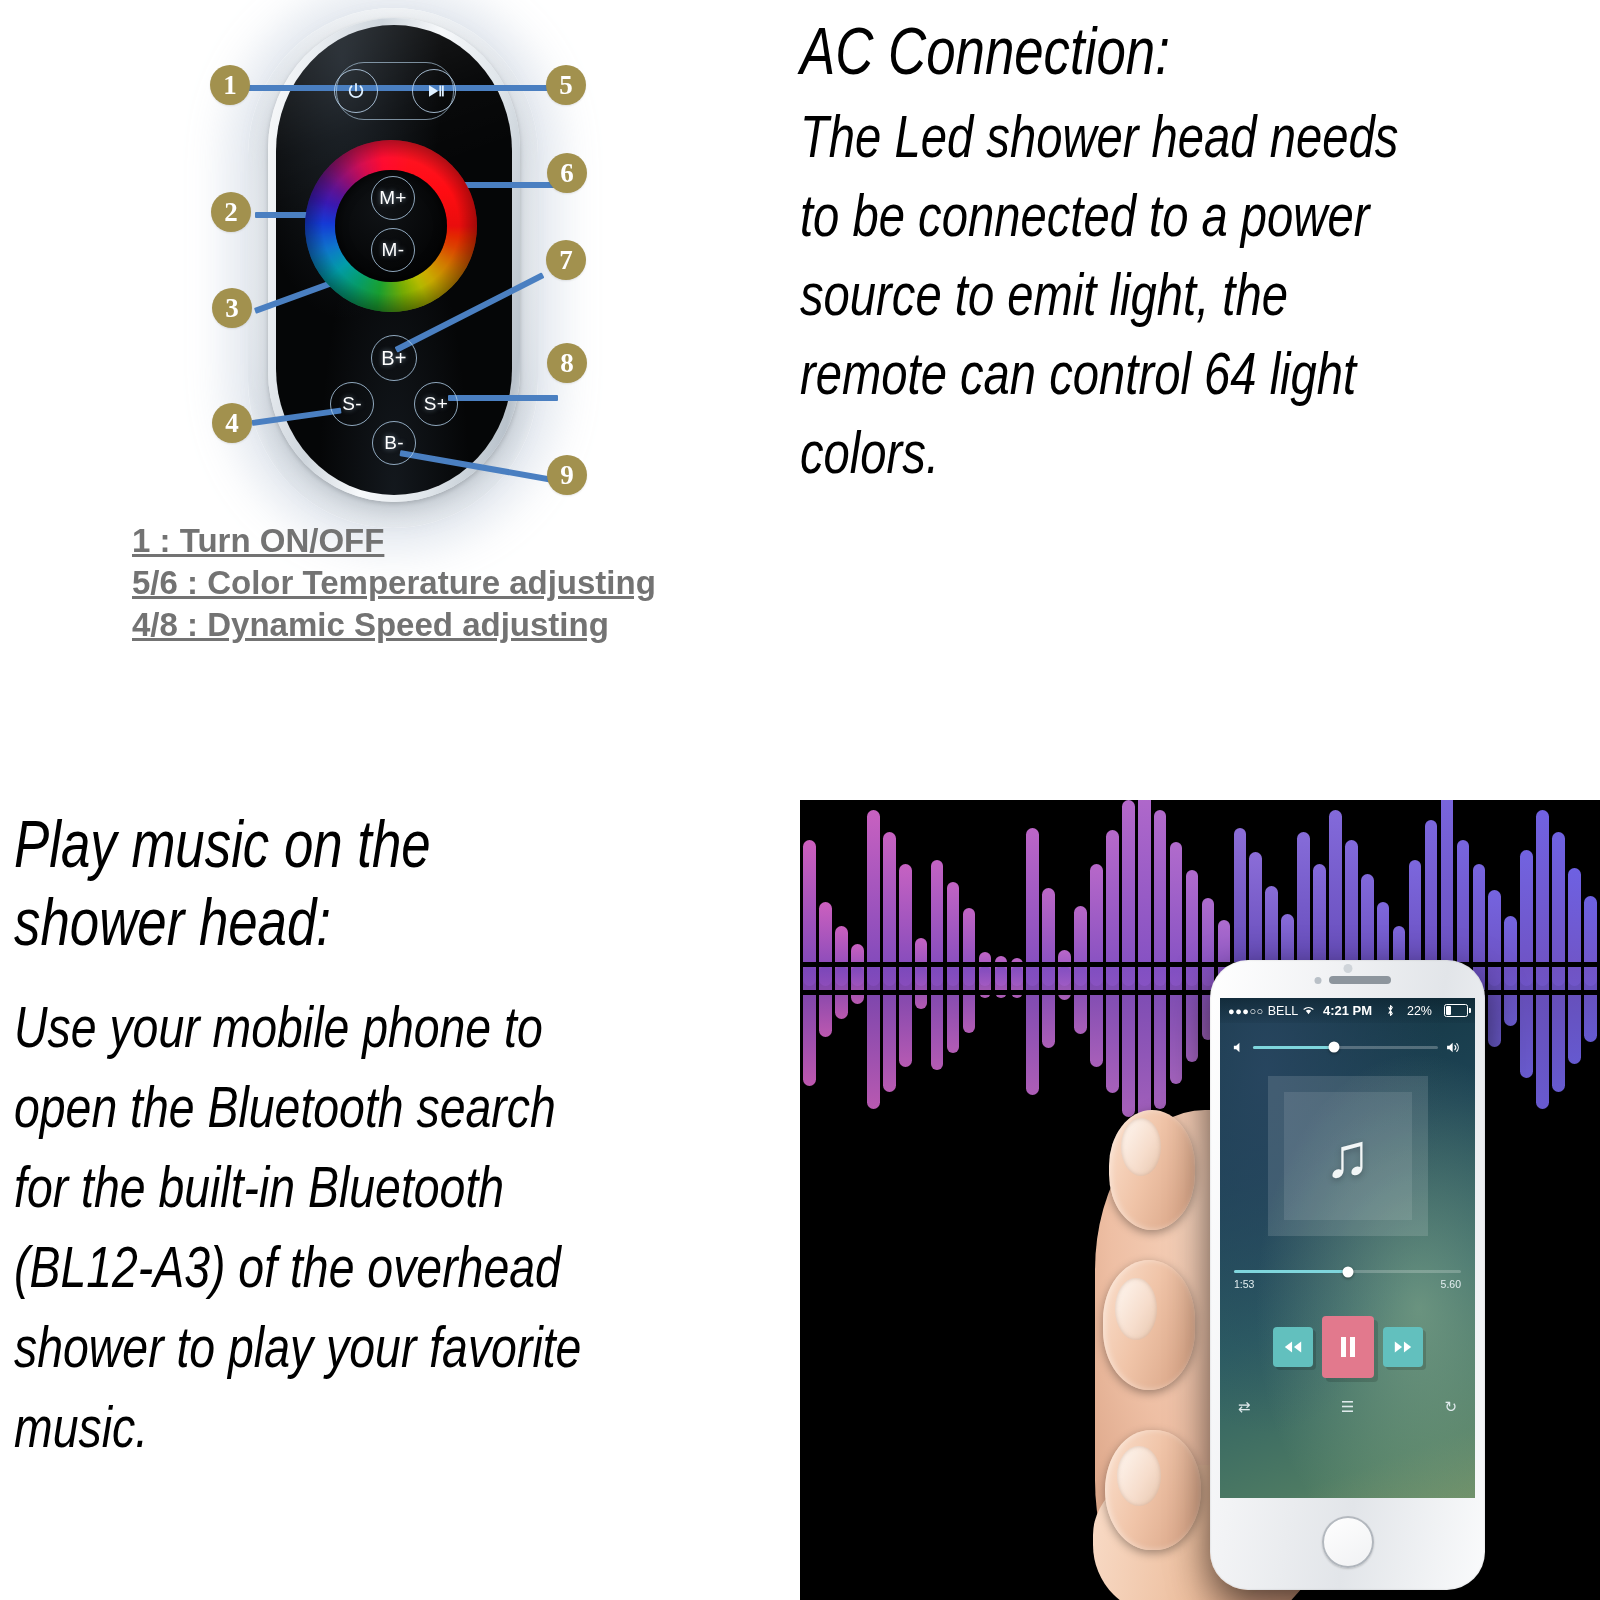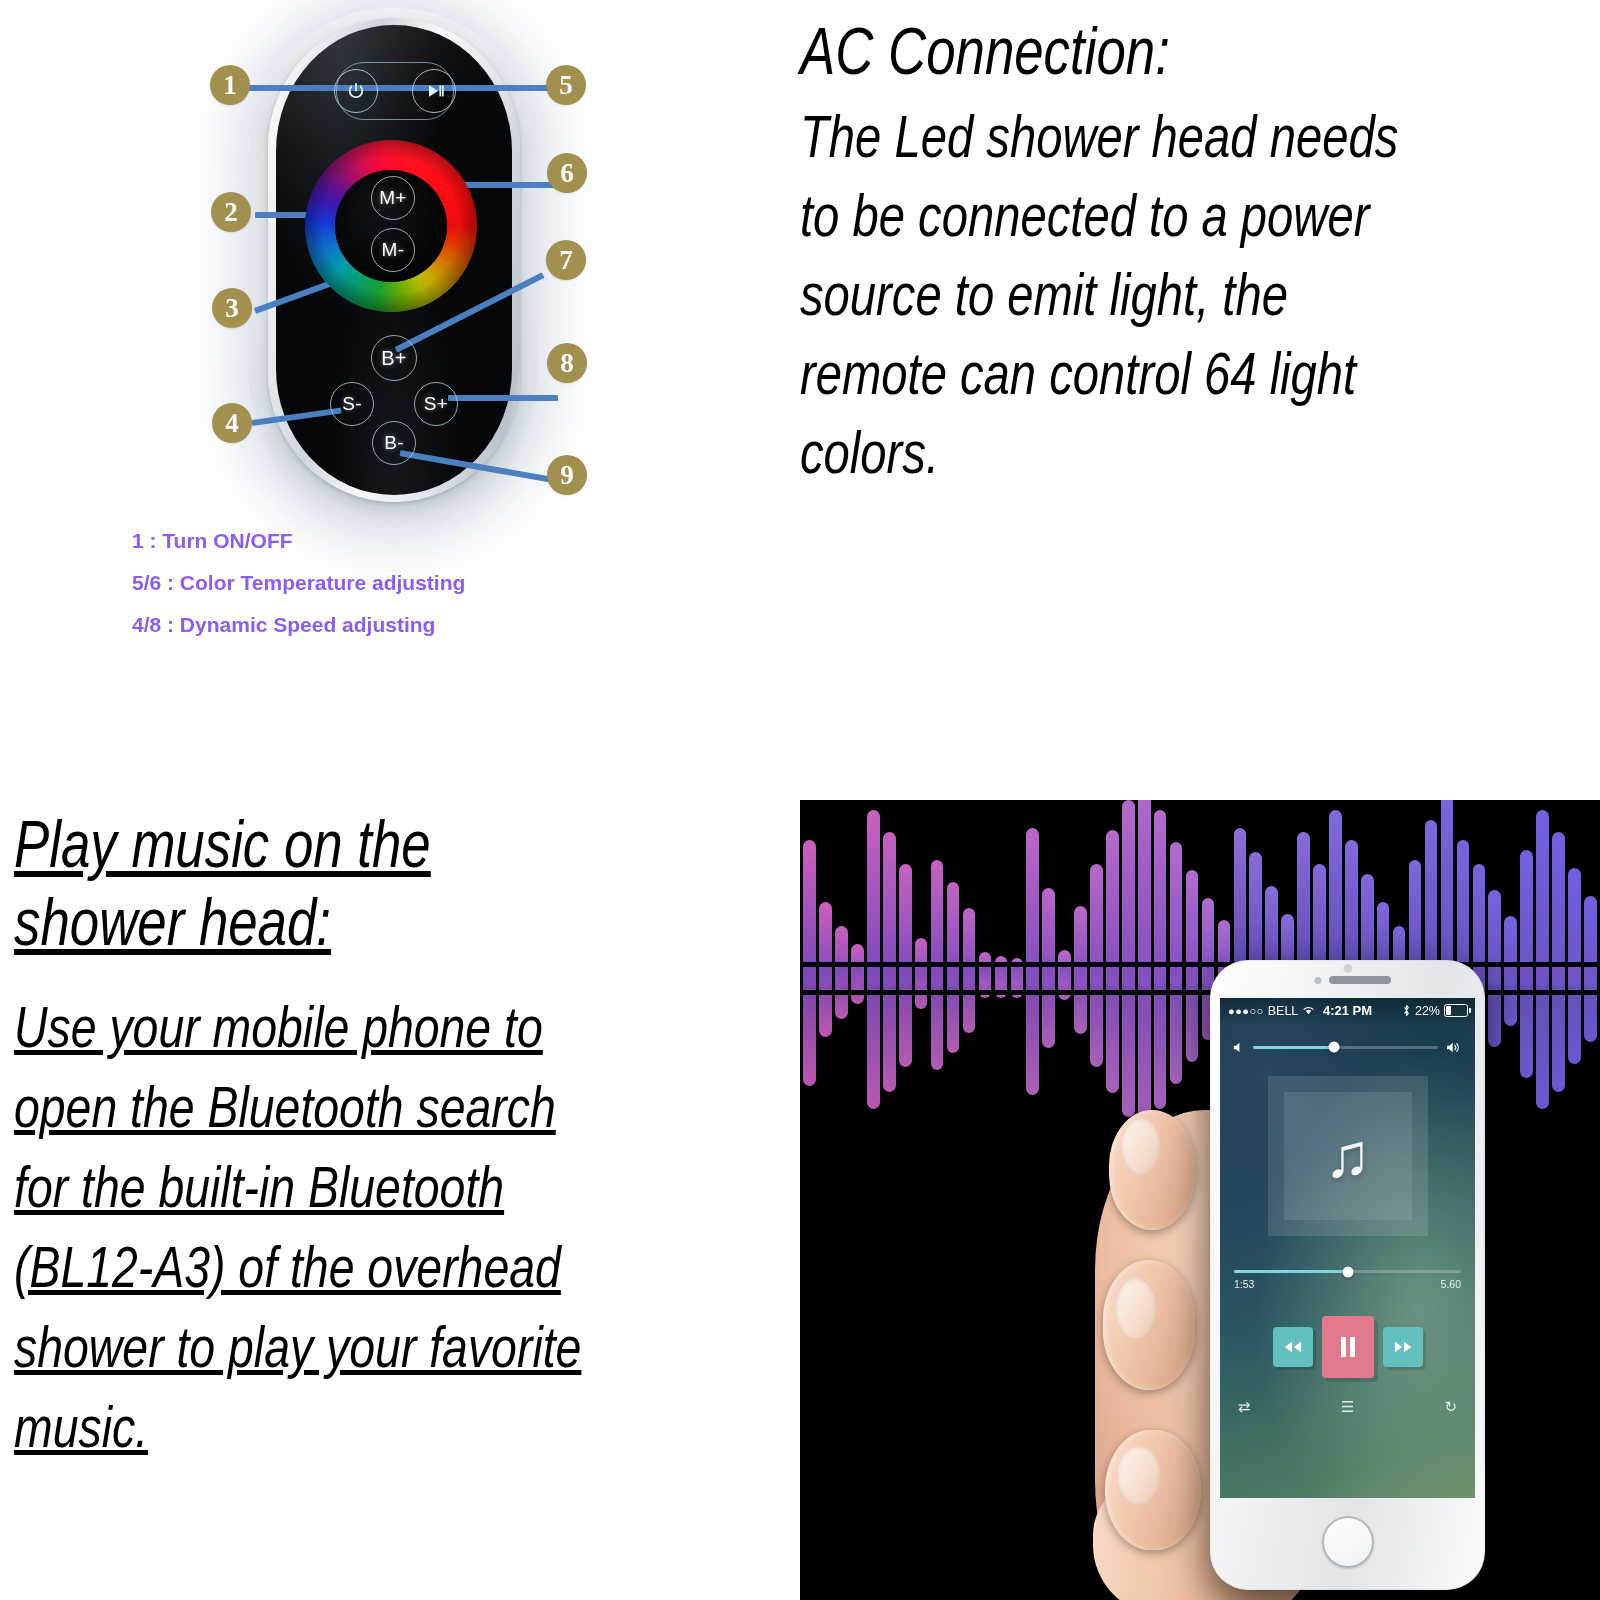--- a/index.html
+++ b/index.html
@@ -106,43 +106,43 @@
     display:flex;align-items:center;justify-content:center;
     font-size:27px;font-weight:700;line-height:1;
     font-family:"Liberation Serif", serif;
     box-shadow:0 1px 2px rgba(0,0,0,.10);
   }
   .lead{position:absolute;background:#4a7fc1;height:6px;border-radius:1px;transform-origin:left center;}
 
   
   #legend{position:absolute;left:132px;top:520px;width:620px;}
   .legend-row{
-    color:#8b5cf6;font-size:21px;font-weight:700;line-height:42px;
-    white-space:nowrap;font-family:"Liberation Sans", sans-serif;
+    color:#737373;font-size:33px;font-weight:700;line-height:42px;
+    white-space:nowrap;font-family:"Liberation Sans", sans-serif;text-decoration:underline;
   }
 
   
   .heading{
     font-style:italic;font-weight:400;color:#000;
     font-family:"Liberation Sans", sans-serif;
     transform:scaleX(.80);transform-origin:left center;
     white-space:nowrap;
   }
   .para{
     font-style:italic;font-weight:400;color:#000;
     font-family:"Liberation Sans", sans-serif;
     transform:scaleX(.80);transform-origin:left top;
   }
   .para .ln{white-space:nowrap;}
 
   #ac-block{position:absolute;left:800px;top:14px;width:800px;}
   #ac-block .heading{font-size:66px;line-height:74px;margin:0 0 10px 0;}
   #ac-block .para{font-size:59px;line-height:79px;}
 
-  #music-block{position:absolute;left:14px;top:805px;width:790px;text-decoration:underline;}
+  #music-block{position:absolute;left:14px;top:805px;width:790px;}
   #music-block .heading{font-size:66px;line-height:78px;}
   #music-block .para{font-size:58px;line-height:80px;margin-top:26px;}
 
   
   #media-panel{
     position:absolute;left:800px;top:800px;width:800px;height:800px;
     background:#000;overflow:hidden;
   }
   #eq{position:absolute;left:0;top:0;width:800px;height:800px;}
   .eqbar{position:absolute;border-radius:999px;}
@@ -193,21 +193,21 @@
   }
   .statusbar{
     position:absolute;left:0;top:0;width:100%;height:25px;
     display:flex;align-items:center;color:#fff;font-size:12.5px;
     font-family:"Liberation Sans", sans-serif;
     background:linear-gradient(180deg, rgba(10,32,44,.62) 0%, rgba(10,32,44,.10) 100%);
   }
   .sb-left{display:flex;align-items:center;gap:4px;padding-left:8px;}
   .dots{letter-spacing:.5px;font-size:11px;}
   .sb-center{position:absolute;left:50%;transform:translateX(-50%);font-weight:700;font-size:13px;}
-  .sb-right{position:absolute;right:7px;display:flex;align-items:center;gap:4px;}
+  .sb-right{position:absolute;right:7px;display:flex;align-items:center;gap:12px;}
   .batt{width:22px;height:11px;border:1.3px solid #fff;border-radius:2.5px;position:relative;}
   .batt::after{content:"";position:absolute;right:-3.5px;top:3px;width:2px;height:5px;background:#fff;border-radius:0 1px 1px 0;}
   .batt i{position:absolute;left:1.2px;top:1.2px;height:calc(100% - 2.4px);width:22%;background:#fff;border-radius:1px;display:block;}
 
   .vol-row{position:absolute;left:0;top:36px;width:100%;height:26px;display:flex;align-items:center;padding:0 12px;box-sizing:border-box;gap:8px;}
   .vol-track{flex:1;height:3px;background:rgba(255,255,255,.25);border-radius:2px;position:relative;}
   .vol-fill{position:absolute;left:0;top:0;height:100%;width:44%;background:#7fd6dd;border-radius:2px;}
   .vol-knob{position:absolute;left:44%;top:50%;transform:translate(-50%,-50%);width:11px;height:11px;border-radius:50%;background:#fff;box-shadow:0 1px 3px rgba(0,0,0,.4);}
 
   .album{

